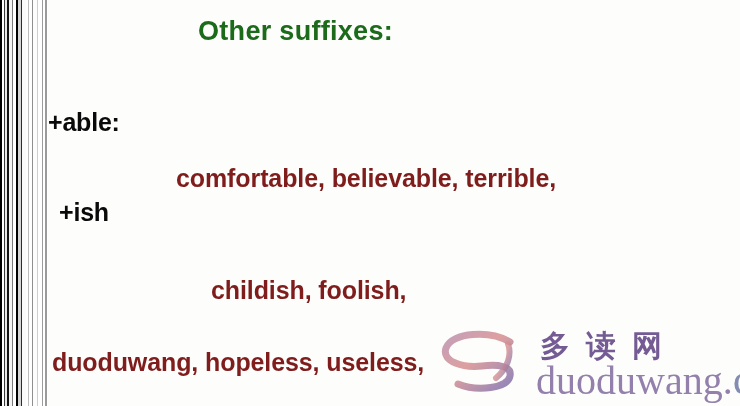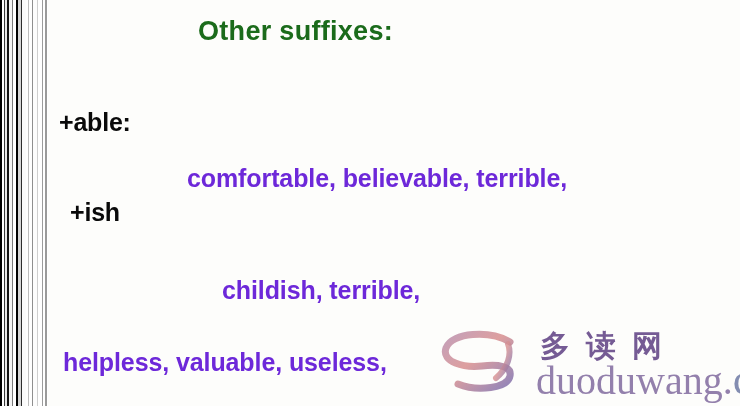--- a/index.html
+++ b/index.html
@@ -126,21 +126,21 @@
     top: 16px;
     font-size: 27px;
     font-weight: bold;
     color: #1b6b1b;
     letter-spacing: 0.3px;
     white-space: nowrap;
   }
 
   .suffix-row {
     position: absolute;
-    left: 11px;
+    left: 0;
     display: flex;
     align-items: flex-start;
     justify-content: space-between;
   }
   .row-able { top: 108px; }
   .row-ish  { top: 198px; margin-left: 11px; }
   .row-less { top: 276px; }
 
   .suffix-label {
     font-size: 25px;
@@ -149,21 +149,21 @@
     white-space: nowrap;
     letter-spacing: -0.2px;
   }
   .label-able { width: 130px; }
   .label-ish  { width: 130px; }
   .label-less { width: 130px; }
 
   .word-group {
     font-size: 25px;
     font-weight: bold;
-    color: #6d28d9;
+    color: #7f1d1d;
     line-height: 1.42;
     white-space: pre;
     letter-spacing: -0.1px;
   }
   .word-group .wline { display: block; }
 
   .row-able .word-group { margin-top: -18px; }
   .row-ish  .word-group { margin-top: 4px; }
   .row-less .word-group { margin-top: -2px; }
 
@@ -241,27 +241,27 @@
     <div class="suffix-row row-able">
       <div class="suffix-label label-able">+able:</div>
       <div class="word-group">
         <span class="wline">comfortable, believable, terrible,</span>
       </div>
     </div>
 
     <div class="suffix-row row-ish">
       <div class="suffix-label label-ish">+ish</div>
       <div class="word-group">
-        <span class="wline">childish, terrible,</span>
+        <span class="wline">childish, foolish,</span>
       </div>
     </div>
 
     <div class="suffix-row row-less">
       <div class="word-group">
-        <span class="wline">helpless, valuable, useless,</span>
+        <span class="wline">duoduwang, hopeless, useless,</span>
         
       </div>
     </div>
 
   </div>
 
   <div class="watermark">
     <svg class="wm-logo" viewBox="0 0 96 68">
       <defs>
         <linearGradient id="wmg" x1="0" y1="0" x2="1" y2="1">

